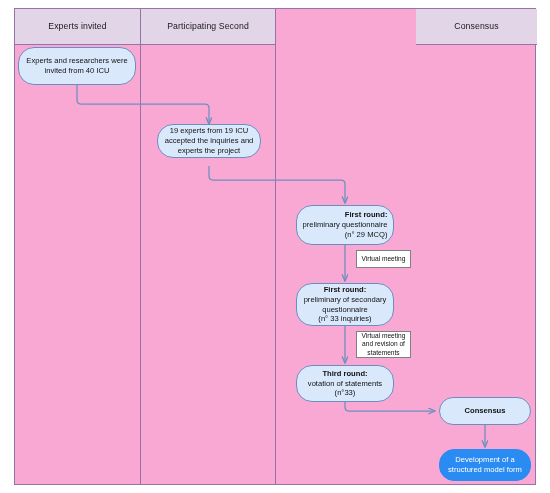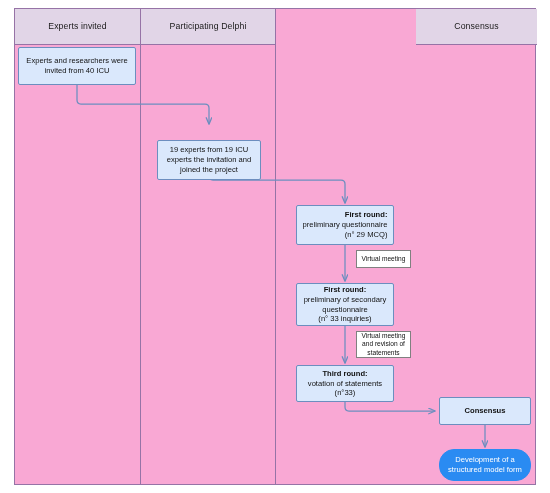--- a/index.html
+++ b/index.html
@@ -64,21 +64,21 @@
     box-sizing: border-box;
     display: flex;
     align-items: center;
     justify-content: center;
     text-align: center;
     line-height: 1.28;
   }
   .node-blue {
     background: #dae8fc;
     border: 1.3px solid #6c8ebf;
-    border-radius: 2px;
+    border-radius: 16px;
     color: #111111;
     font-size: 7.6px;
     padding: 2px 5px;
   }
   .node-blue b { font-weight: bold; }
   .node-note {
     background: #ffffff;
     border: 1.3px solid #808080;
     border-radius: 0;
     color: #111111;
@@ -121,21 +121,21 @@
   <div class="pool">
 
     <div class="lane" style="left:0px; width:126px;">
       <div class="lane-header">
         <span>Experts invited</span>
       </div>
     </div>
 
     <div class="lane" style="left:126px; width:135px;">
       <div class="lane-header">
-        <span>Participating Delphi</span>
+        <span>Participating Second</span>
       </div>
     </div>
 
 
     <div class="lane last" style="left:401px; width:121px;">
       <div class="lane-header">
         <span>Consensus</span>
       </div>
     </div>
 
@@ -161,25 +161,25 @@
     <path class="wire" marker-end="url(#arrow)" d="M 485,425 L 485,447"></path>
   </svg>
 
   <div class="node node-blue" style="left:18px; top:47px; width:118px; height:38px;">
     <span class="node-inner">
       <span>Experts and researchers were</span><br>
       <span>invited from 40 ICU</span>
     </span>
   </div>
 
-  <div class="node node-blue" style="left:157px; top:140px; width:104px; height:40px;">
+  <div class="node node-blue" style="left:157px; top:124px; width:104px; height:34px;">
     <span class="node-inner">
       <span>19 experts from 19 ICU</span><br>
-      <span>experts the invitation and</span><br>
-      <span>joined the project</span>
+      <span>accepted the inquiries and</span><br>
+      <span>experts the project</span>
     </span>
   </div>
 
   <div class="node node-blue" style="left:296px; top:205px; width:98px; height:40px;text-align:right;">
     <span class="node-inner">
       <b>First round:</b><br>
       <span>preliminary questionnaire</span><br>
       <span>(n° 29 MCQ)</span>
     </span>
   </div>

